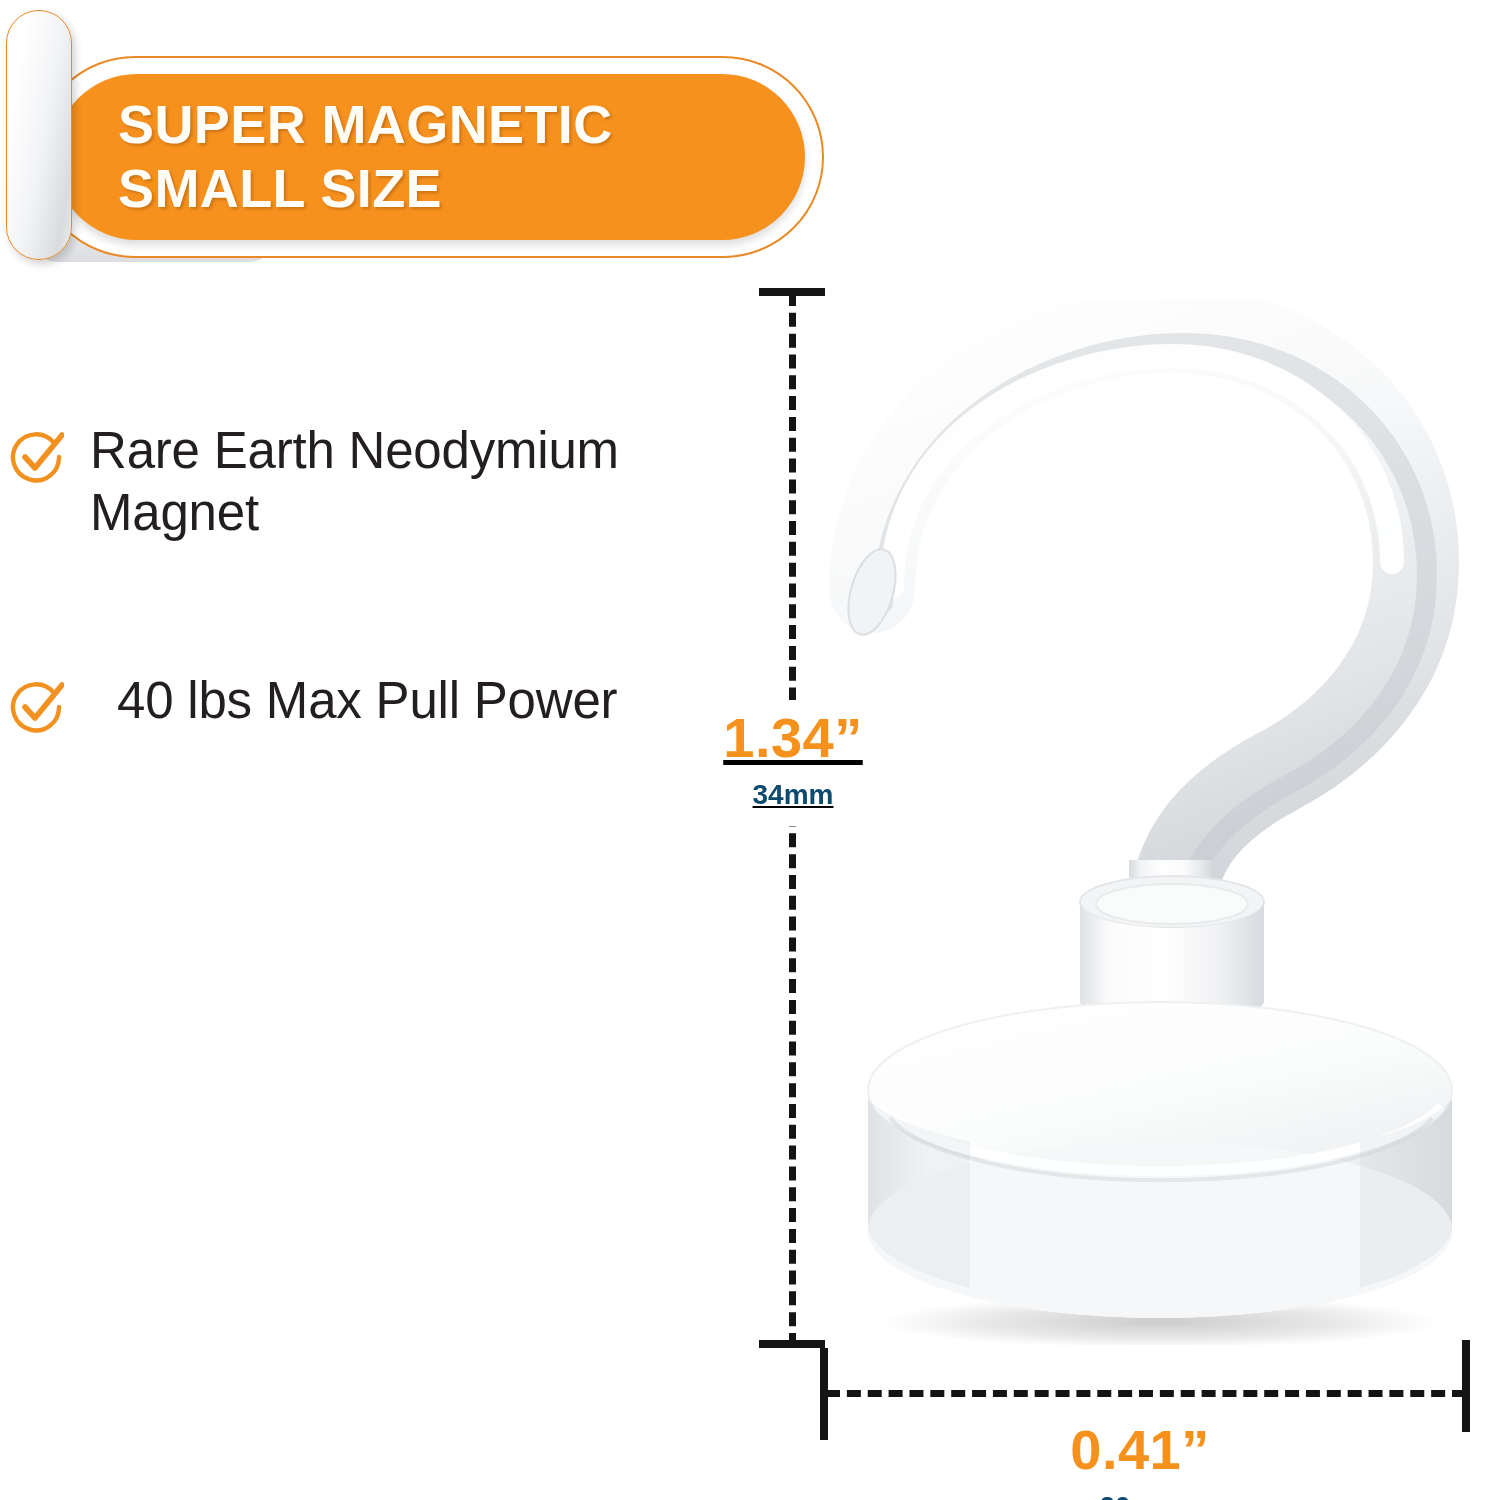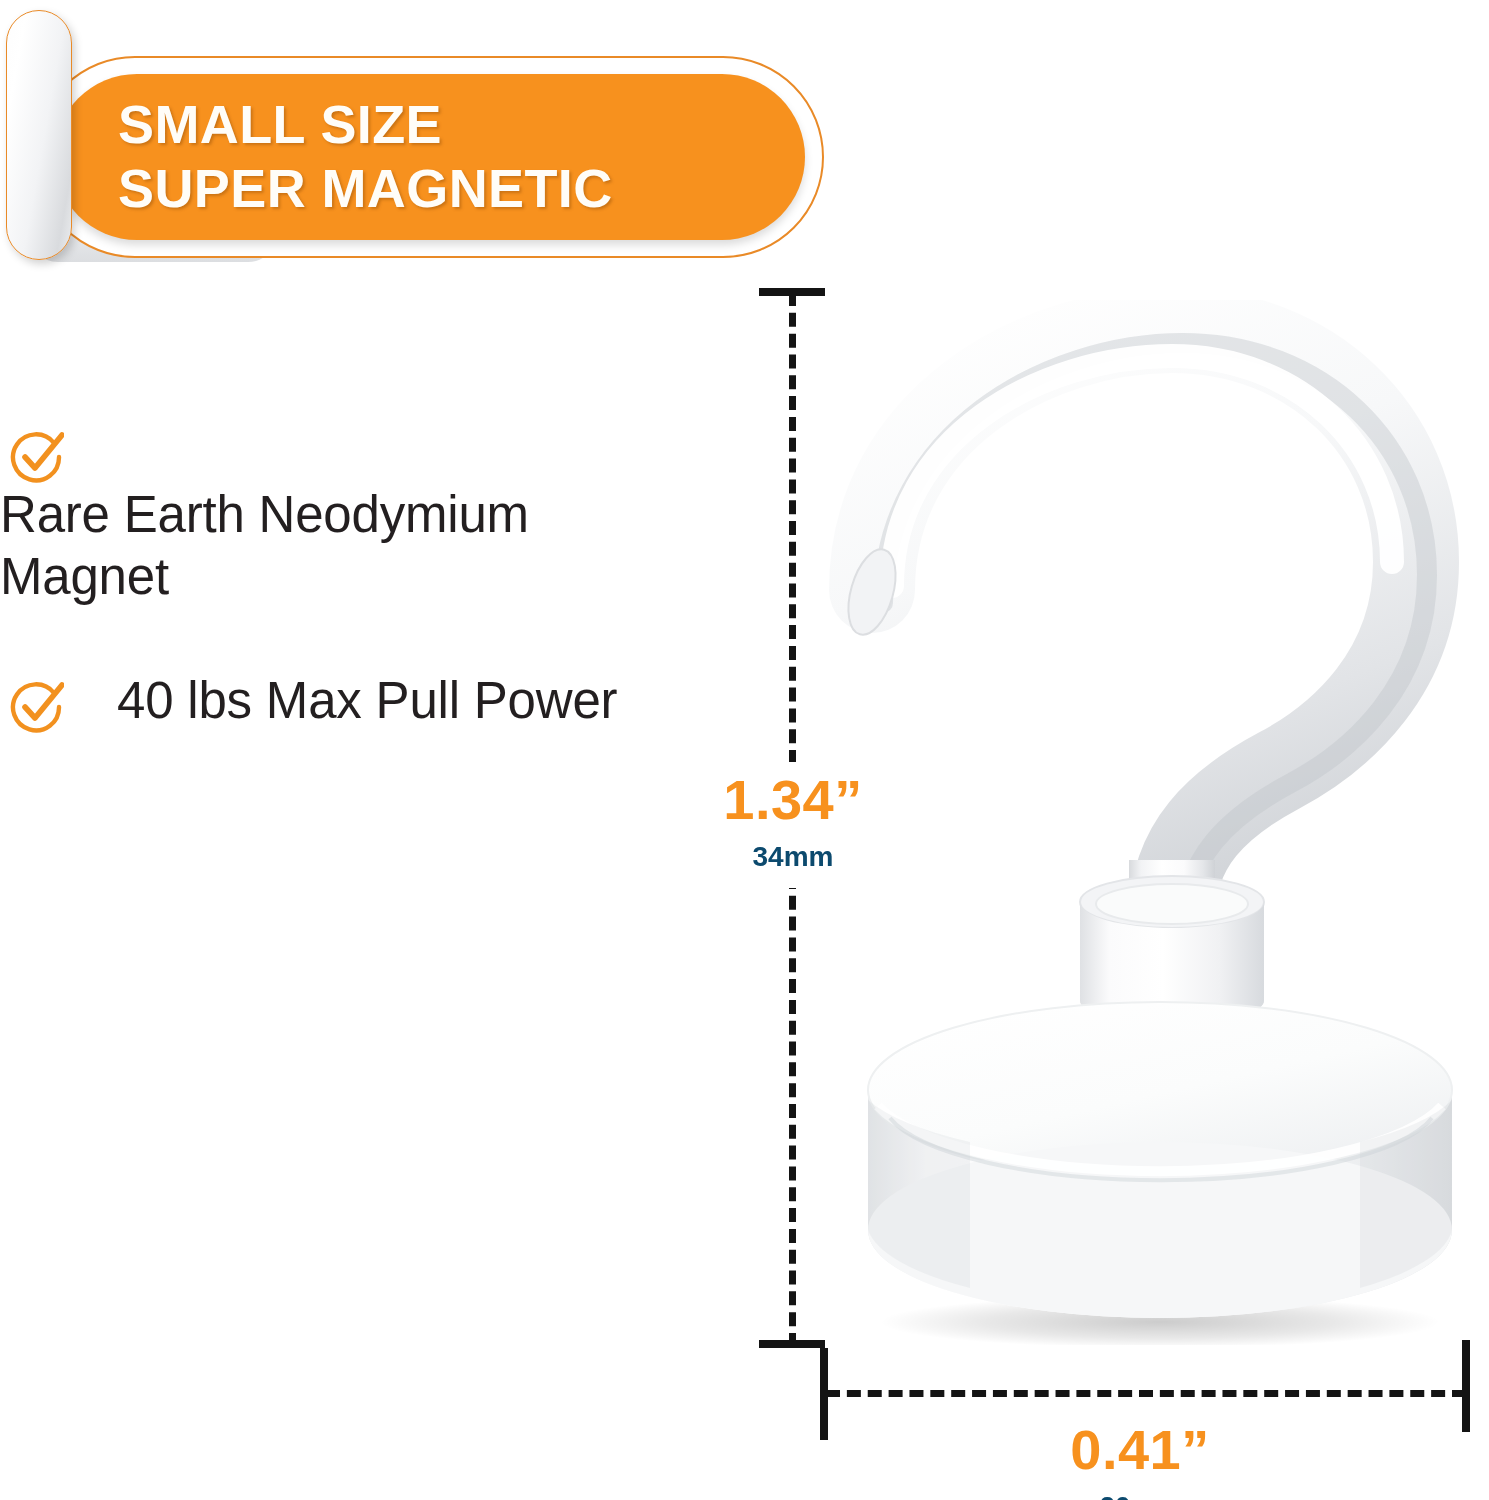--- a/index.html
+++ b/index.html
@@ -184,23 +184,24 @@
   .dim-label .mm {
     display: block;
     color: #0c4a6e;
     font-family: "Liberation Sans", sans-serif;
     font-weight: bold;
     font-size: 28px;
     line-height: 50px;
   }
   #dim-height-label {
     left: 678px;
-    top: 762px;
+    top: 700px;
     width: 230px;
     padding: 6px 0;
+    text-decoration: underline;
   }
   #dim-width-label {
     left: 1020px;
     top: 1414px;
     width: 240px;
     padding: 4px 0;
   }
 
   
   .product {
@@ -215,29 +216,29 @@
 <body>
 
 <div id="page">
 
   <div class="banner-wrap">
     <div class="ribbon-foot"></div>
     <div class="banner-outer"></div>
     <div class="banner-inner"></div>
     <div class="ribbon-tab"></div>
     <div class="banner-text">
+      <div>SUPER MAGNETIC</div>
       <div>SMALL SIZE</div>
-      <div>SUPER MAGNETIC</div>
     </div>
   </div>
 
   <div class="features">
 
 
-    <div class="feature-row" style="height:250px;flex-direction:column;">
+    <div class="feature-row" style="height:250px;">
       <span class="feature-icon">
         <svg viewBox="0 0 54 54" width="54" height="54" aria-hidden="true">
           <path d="M44 13 A23 23 0 1 0 49 27" fill="none" stroke="#f2911f" stroke-width="4.4" stroke-linecap="round"></path>
           <path d="M15 27 L25 38 L52 5" fill="none" stroke="#f2911f" stroke-width="5.6" stroke-linecap="round" stroke-linejoin="round"></path>
         </svg>
       </span>
       <span class="feature-label" style="display:block;max-width:660px;">Rare Earth Neodymium Magnet</span>
     </div>
 
     <div class="feature-row" style="height:230px;gap:27px;">

